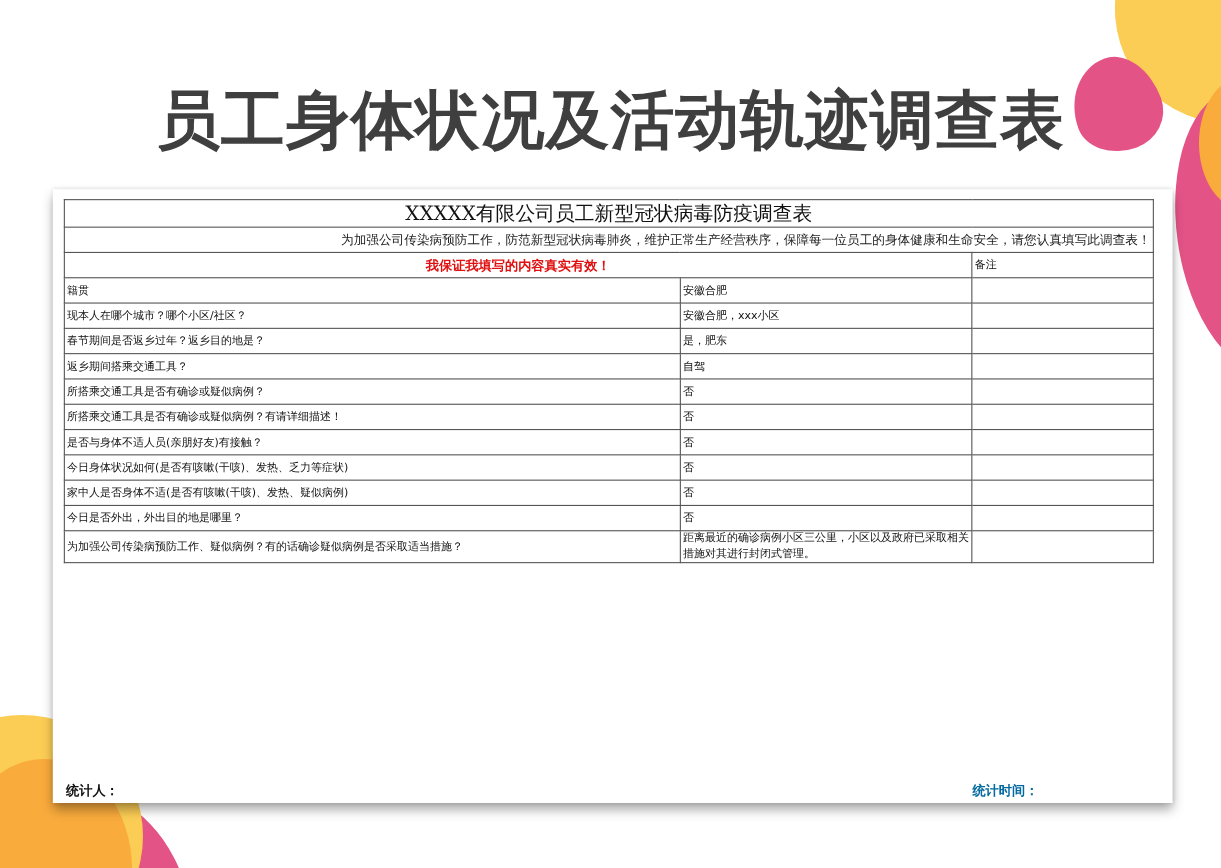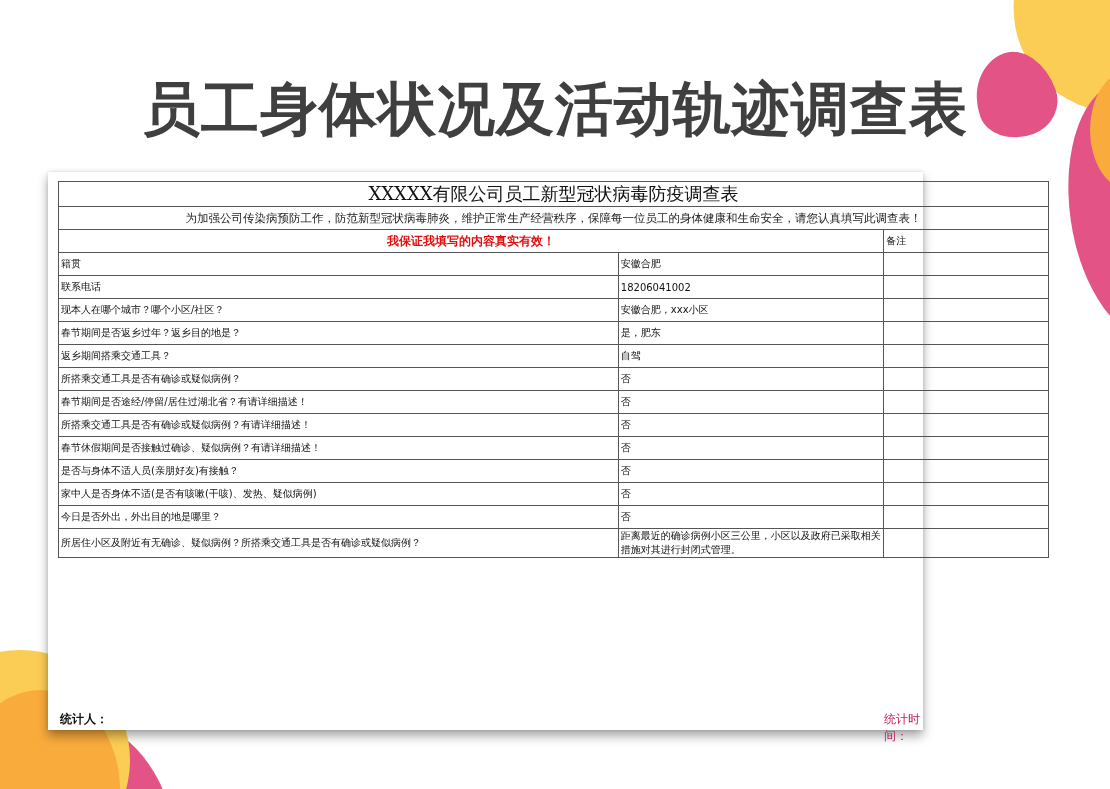--- a/index.html
+++ b/index.html
@@ -18,46 +18,46 @@
   .blob-pink-bl { left:40px; top:720px; width:130px; height:200px; background:#e45386; transform:rotate(-20deg); }
 
   .big-title {
     position:absolute; left:0; top:74px; width:1110px; text-align:center;
     font-family:"DejaVu Sans", sans-serif; font-weight:bold;
     font-size:58px; letter-spacing:1px; color:#3f3f3f; line-height:70px;
     box-sizing:border-box;
   }
 
   .paper {
-    position:absolute; left:48px; top:172px; width:875px; height:558px;
+    position:absolute; left:48px; top:172px; width:1018px; height:558px;
     background:#ffffff;
     box-shadow:0 6px 10px rgba(0,0,0,0.35), 0 0 4px rgba(0,0,0,0.12);
   }
 
   table.form {
     position:absolute; left:10px; top:9px; width:991px;
     border-collapse:collapse; table-layout:fixed;
     font-size:10px; color:#111;
   }
   table.form td {
     border:1px solid #555; padding:0 2px; height:22px;
     white-space:nowrap; overflow:hidden; vertical-align:middle;
   }
   .col-q { width:557px; }
   .col-a { width:264px; }
   .col-n { width:164px; }
   .row-title td { height:46px; text-align:center; font-family:"DejaVu Serif", serif; font-size:18px; color:#111; }
-  .row-intro td { height:25px; text-align:center; font-size:11.5px; color:#222; }
+  .row-intro td { height:25px; text-align:right; font-size:11.5px; color:#222; }
   .row-pledge td { height:25px; }
   .pledge { text-align:center; color:#e11010; font-weight:bold; font-family:Liberation Serif, serif; font-size:12px; }
   .row-tall td { height:34px; }
   .answer-multi { white-space:normal !important; line-height:14px; }
 
   .footer-left { position:absolute; left:12px; top:539px; font-weight:bold; font-size:12px; color:#111; }
-  .footer-right { position:absolute; left:836px; top:539px; font-weight:normal; font-size:12px; color:#be185d; }
+  .footer-right { position:absolute; left:836px; top:539px; font-weight:bold; font-size:12px; color:#0369a1; }
 </style>
 </head>
 <body>
 
 <div class="blob blob-yellow-tr"></div>
 <div class="blob blob-pink-tr"></div>
 <div class="blob blob-orange-tr"></div>
 <div class="blob blob-pink-title"></div>
 <div class="blob blob-pink-bl"></div>
 <div class="blob blob-yellow-bl"></div>
@@ -84,76 +84,66 @@
       <td>备注</td>
     </tr>
     </tbody>
       <tbody id="rows">
         <tr>
           <td>籍贯</td>
           <td>安徽合肥</td>
           <td></td>
         </tr>
         <tr>
-          <td>联系电话</td>
-          <td>18206041002</td>
-          <td></td>
-        </tr>
-        <tr>
           <td>现本人在哪个城市？哪个小区/社区？</td>
           <td>安徽合肥，xxx小区</td>
           <td></td>
         </tr>
         <tr>
           <td>春节期间是否返乡过年？返乡目的地是？</td>
           <td>是，肥东</td>
           <td></td>
         </tr>
         <tr>
           <td>返乡期间搭乘交通工具？</td>
           <td>自驾</td>
           <td></td>
         </tr>
         <tr>
           <td>所搭乘交通工具是否有确诊或疑似病例？</td>
           <td>否</td>
           <td></td>
         </tr>
         <tr>
-          <td>春节期间是否途经/停留/居住过湖北省？有请详细描述！</td>
-          <td>否</td>
-          <td></td>
-        </tr>
-        <tr>
           <td>所搭乘交通工具是否有确诊或疑似病例？有请详细描述！</td>
           <td>否</td>
           <td></td>
         </tr>
         <tr>
-          <td>春节休假期间是否接触过确诊、疑似病例？有请详细描述！</td>
+          <td>是否与身体不适人员(亲朋好友)有接触？</td>
           <td>否</td>
           <td></td>
         </tr>
         <tr>
-          <td>是否与身体不适人员(亲朋好友)有接触？</td>
+          <td>今日身体状况如何(是否有咳嗽(干咳)、发热、乏力等症状)</td>
           <td>否</td>
           <td></td>
         </tr>
         <tr>
           <td>家中人是否身体不适(是否有咳嗽(干咳)、发热、疑似病例)</td>
           <td>否</td>
           <td></td>
         </tr>
         <tr>
           <td>今日是否外出，外出目的地是哪里？</td>
           <td>否</td>
           <td></td>
         </tr>
         <tr class="row-tall">
-          <td>所居住小区及附近有无确诊、疑似病例？所搭乘交通工具是否有确诊或疑似病例？</td>
+          <td>为加强公司传染病预防工作、疑似病例？有的话确诊疑似病例是否采取适当措施？</td>
           <td class="answer-multi">距离最近的确诊病例小区三公里，小区以及政府已采取相关措施对其进行封闭式管理。</td>
           <td></td>
         </tr>
       </tbody>
   </table>
   <div class="footer-left">统计人：</div>
   <div class="footer-right">统计时间：</div>
 </div>
 
 </body></html>

